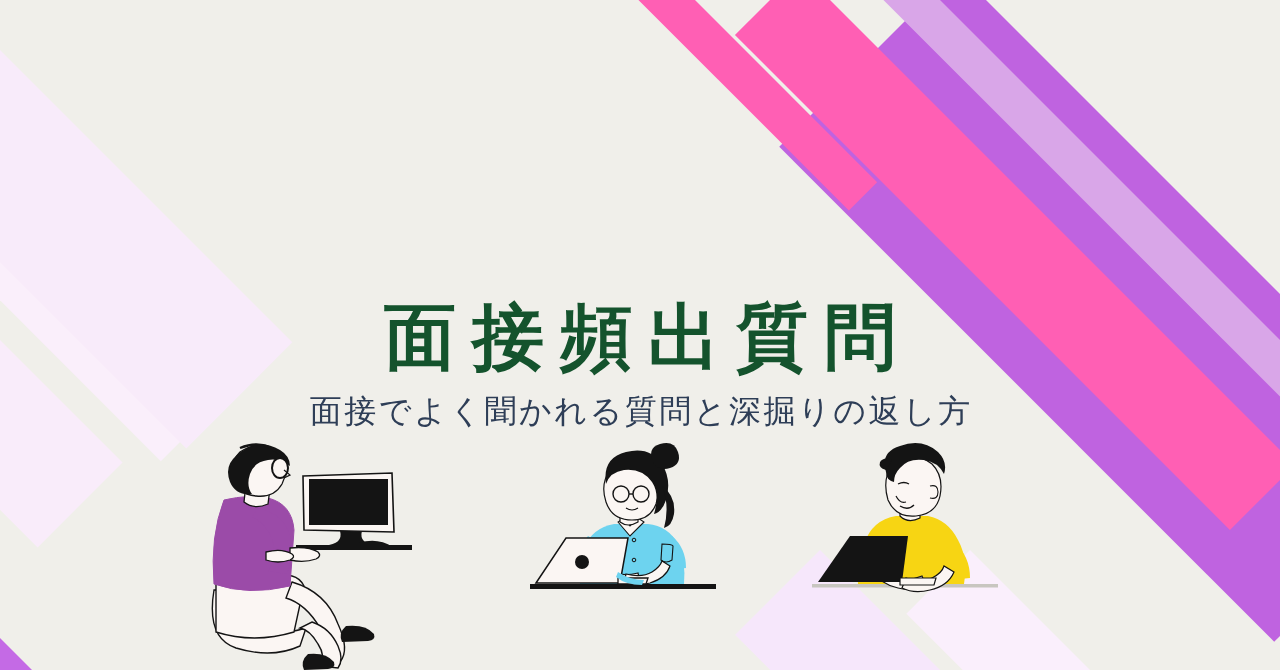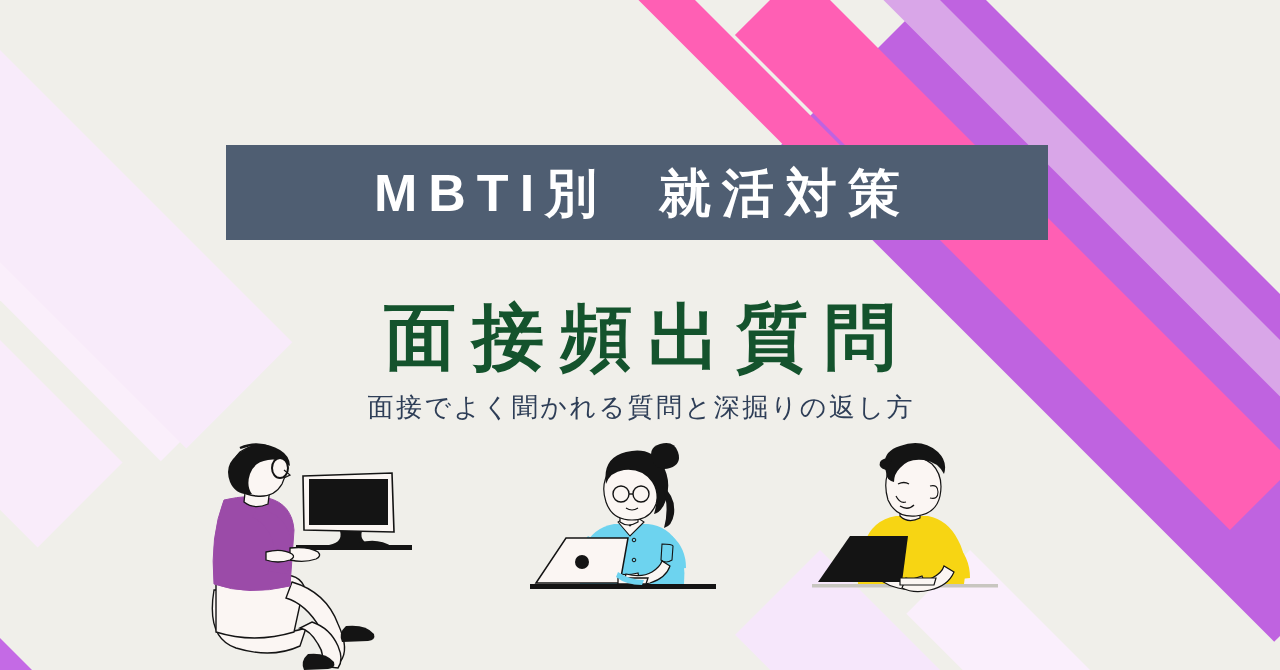--- a/index.html
+++ b/index.html
@@ -54,21 +54,21 @@
 
   
   #headline{
     position:absolute;left:0;top:300px;width:1280px;text-align:center;
   }
   #main-title{
     color:#14532d;font-size:72px;font-weight:700;letter-spacing:16px;
     line-height:1.05;text-indent:16px;margin:0;
   }
   #subtitle{
-    color:#2E3E57;font-size:26px;font-weight:400;letter-spacing:2.5px;
+    color:#2E3E57;font-size:32px;font-weight:400;letter-spacing:2.5px;
     margin:14px 0 0 0;text-indent:2.5px;
   }
 
   
   .illo{position:absolute;}
   #illo-left{left:196px;top:440px;width:232px;height:230px;}
   #illo-mid{left:522px;top:440px;width:216px;height:160px;}
   #illo-right{left:802px;top:440px;width:216px;height:160px;}
 </style>
 </head>
@@ -94,23 +94,20 @@
     <div class="stripe bl-a"></div>
     <div class="stripe bl-b"></div>
     <div class="stripe bl-c"></div>
   </div>
 
   <div class="deco br-wrap">
     <div class="stripe br-a"></div>
     <div class="stripe br-b"></div>
   </div>
 
-  <div id="banner">
-    <span id="banner-text">MBTI別  就活対策</span>
-  </div>
 
   <div id="headline">
     <h1 id="main-title">面接頻出質問</h1>
     <p id="subtitle">面接でよく聞かれる質問と深掘りの返し方</p>
   </div>
 
   <div class="illo" id="illo-left">
     <svg viewBox="0 0 232 230" width="232" height="230" xmlns="http://www.w3.org/2000/svg">
 
       <rect x="100" y="105" width="116" height="5" fill="#141414"></rect>

